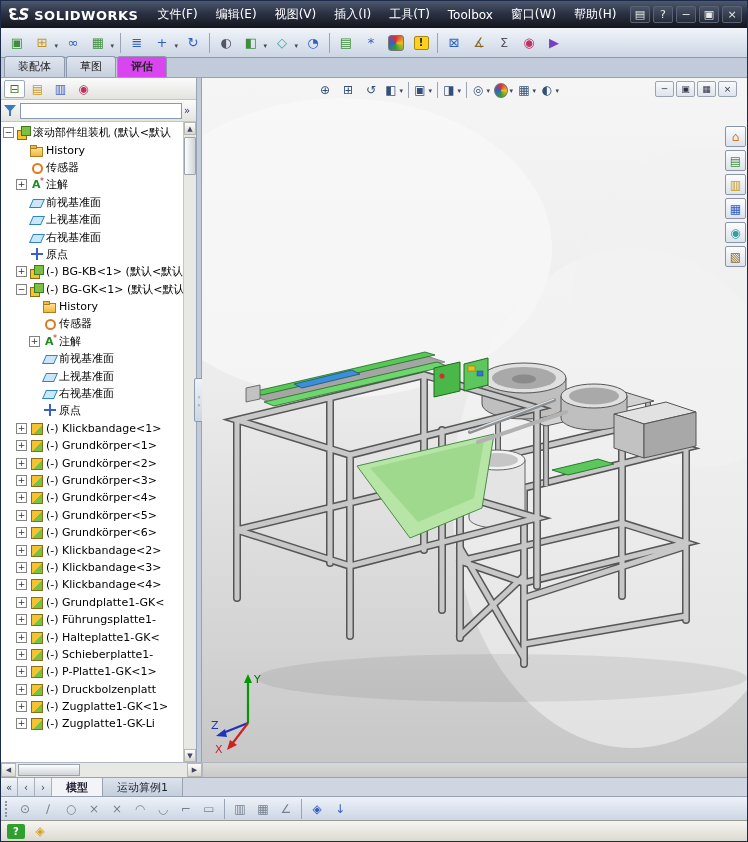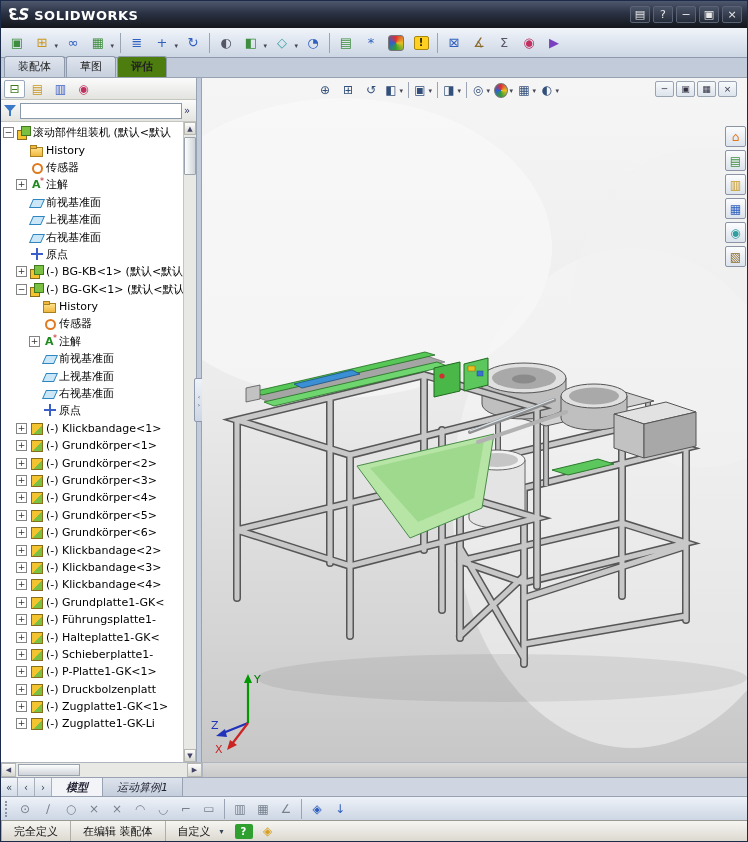--- a/index.html
+++ b/index.html
@@ -24,21 +24,21 @@
 .tool .g{display:flex;align-items:center;justify-content:center;}
 .tool.dd{width:30px;padding-right:6px;}
 .tool.dd::after{content:"▾";font-size:7px;color:#445;position:absolute;right:1px;bottom:4px;}
 .sep{width:1px;height:20px;background:#9aa4b4;margin:0 3px;flex:0 0 1px;display:inline-block;}
 .tool.rainbow::before{content:"";width:14px;height:14px;border:1px solid #777;border-radius:3px;background:conic-gradient(#e03030,#e8c020,#30a030,#3060d0,#e03030);}
 .tool.warn .g{background:#ffd020;border:1px solid #a8880f;width:15px;height:14px;font-weight:bold;color:#222;font-size:10px;border-radius:2px;}
 
 
 .tabband{height:20px;flex:0 0 auto;background:#c2cbd9;border-bottom:1px solid #98a2b2;display:flex;align-items:flex-end;padding-left:3px;}
 .cm-tab{padding:2px 13px 3px;font-size:11px;background:linear-gradient(#dfe5ee,#c6cfdd);border:1px solid #8e99ac;border-bottom:none;border-radius:3px 3px 0 0;margin-right:1px;color:#222;}
-.cm-tab.active{background:#4d7c0f;font-weight:bold;}
+.cm-tab.active{background:#d946ef;font-weight:bold;}
 
 
 .content{flex:1;display:flex;min-height:0;}
 .leftpanel{width:196px;flex:0 0 196px;display:flex;flex-direction:column;background:#f4f4f2;border-right:1px solid #98a2b2;min-height:0;}
 .panel-tabs{height:22px;flex:0 0 auto;display:flex;align-items:center;gap:2px;padding:2px 3px;background:linear-gradient(#fbfbfb,#e3e3e0);border-bottom:1px solid #c6c6c0;}
 .ptab{width:21px;height:18px;display:flex;align-items:center;justify-content:center;font-size:12px;border:1px solid transparent;border-radius:2px;}
 .ptab.active{border-color:#9aaabb;background:#fff;}
 .chev{margin-left:auto;font-size:10px;color:#336;padding-right:3px;}
 .filter-row{height:22px;flex:0 0 auto;display:flex;align-items:center;padding:2px 4px;gap:4px;border-bottom:1px solid #d0d0ca;background:#eef0ee;}
 .funnel{position:relative;width:12px;height:13px;flex:0 0 12px;}
@@ -88,21 +88,21 @@
 
 .hscroll-row{height:15px;flex:0 0 auto;display:flex;background:#d6dde7;border-top:1px solid #b0b6c0;}
 .hs-left{width:201px;flex:0 0 201px;display:flex;background:#e8e8e4;}
 .sb-btn.h{width:15px;flex:0 0 15px;height:100%;}
 .hs-track{flex:1;position:relative;}
 .hs-thumb{position:absolute;top:1px;bottom:1px;left:2px;width:62px;background:linear-gradient(#fdfdfd,#cfd4da);border:1px solid #9aa2ae;}
 .hs-rest{flex:1;background:linear-gradient(#d9d9d9,#c9c9c9);border-left:1px solid #b0b6c0;}
 .modeltabs{height:19px;flex:0 0 auto;display:flex;align-items:stretch;background:#cfd6e2;border-top:1px solid #98a2b2;}
 .mt-nav{display:flex;}
 .mt-btn{width:17px;display:flex;align-items:center;justify-content:center;font-size:10px;color:#345;background:linear-gradient(#f2f5f9,#d4dce8);border-right:1px solid #a8b0bc;}
-.mt-tabs{display:flex;font-style:italic;}
+.mt-tabs{display:flex;}
 .mt-tab{padding:0 14px;display:flex;align-items:center;font-size:11px;background:linear-gradient(#dde3ec,#c4cedc);border-right:1px solid #98a2b2;color:#223;}
 .mt-tab.active{background:#f2f4f8;font-weight:bold;}
 .mt-fill{flex:1;}
 .sketchbar{height:24px;flex:0 0 auto;background:linear-gradient(#eef2f8,#ccd6e4);border-top:1px solid #98a2b2;display:flex;align-items:center;padding:0 2px;gap:1px;}
 .grip{width:4px;height:16px;border-left:2px dotted #8a94a4;margin:0 4px 0 2px;}
 .stool{width:22px;height:20px;display:flex;align-items:center;justify-content:center;font-size:12px;color:#76808e;}
 .statusbar{height:21px;flex:0 0 auto;background:linear-gradient(#f6f5f1,#dcd9d0);border-top:1px solid #9a9a92;display:flex;align-items:stretch;font-size:11px;color:#111;}
 .sb-left{padding:0 8px;flex:1;display:flex;align-items:center;}
 .sb-cell{border-left:1px solid #b0aea6;display:flex;align-items:center;padding:0 12px;position:relative;}
 .sb-cell.dd{padding-right:18px;}
@@ -114,20 +114,31 @@
 <body>
 
 <div class="window">
 
   <div class="titlebar">
     <div class="logo">
       <span class="m3">3</span>
       <span class="ms">S</span>
       <span class="brand">SOLIDWORKS</span>
     </div>
+    <div class="menus">
+
+    <div class="menu-item">文件(F)</div>
+        <div class="menu-item">编辑(E)</div>
+        <div class="menu-item">视图(V)</div>
+        <div class="menu-item">插入(I)</div>
+        <div class="menu-item">工具(T)</div>
+        <div class="menu-item">Toolbox</div>
+        <div class="menu-item">窗口(W)</div>
+        <div class="menu-item">帮助(H)</div>
+      </div>
     <div class="tb-controls">
 
     <div class="tb-btn">
           <span class="g">▤</span>
         </div>
         <div class="tb-btn">
           <span class="g">?</span>
         </div>
         <div class="tb-btn">
           <span class="g">─</span>
@@ -675,23 +686,17 @@
       <span class="sep"></span>
       <div class="stool">
         <span class="g" style="color: rgb(47, 95, 191);">◈</span>
       </div>
       <div class="stool">
         <span class="g" style="color: rgb(47, 95, 191);">↓</span>
       </div>
     </div>
 
   <div class="statusbar">
-    <div style="display:flex;align-items:stretch;">
-
-    <div class="sb-cell">完全定义</div>
-        <div class="sb-cell">在编辑 装配体</div>
-        <div class="sb-cell dd">自定义</div>
-      </div>
     <div class="sb-help">?</div>
     <div class="sb-grip">◈</div>
   </div>
 
 </div>
 
 </body></html>

